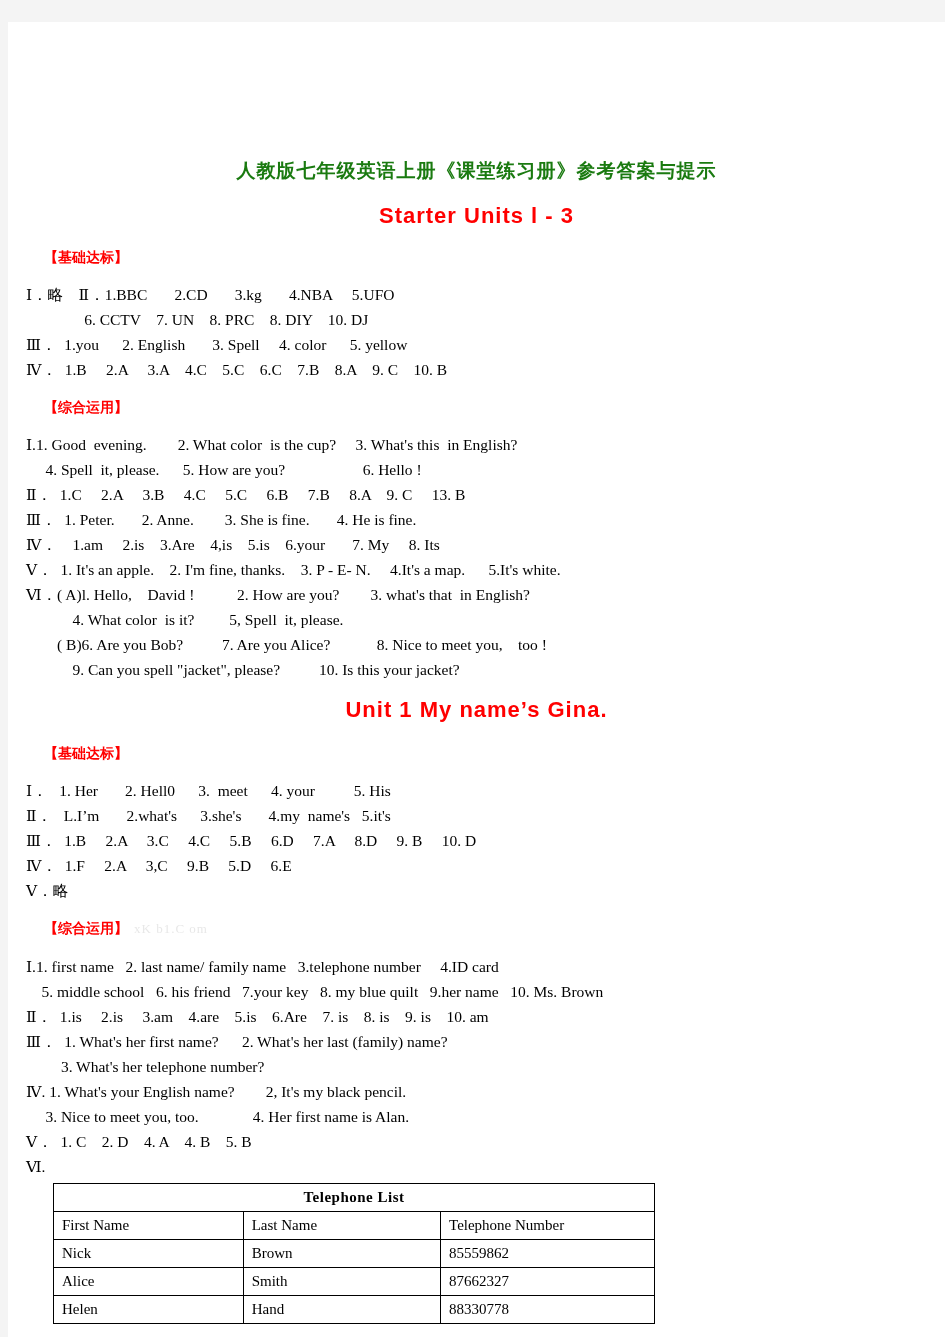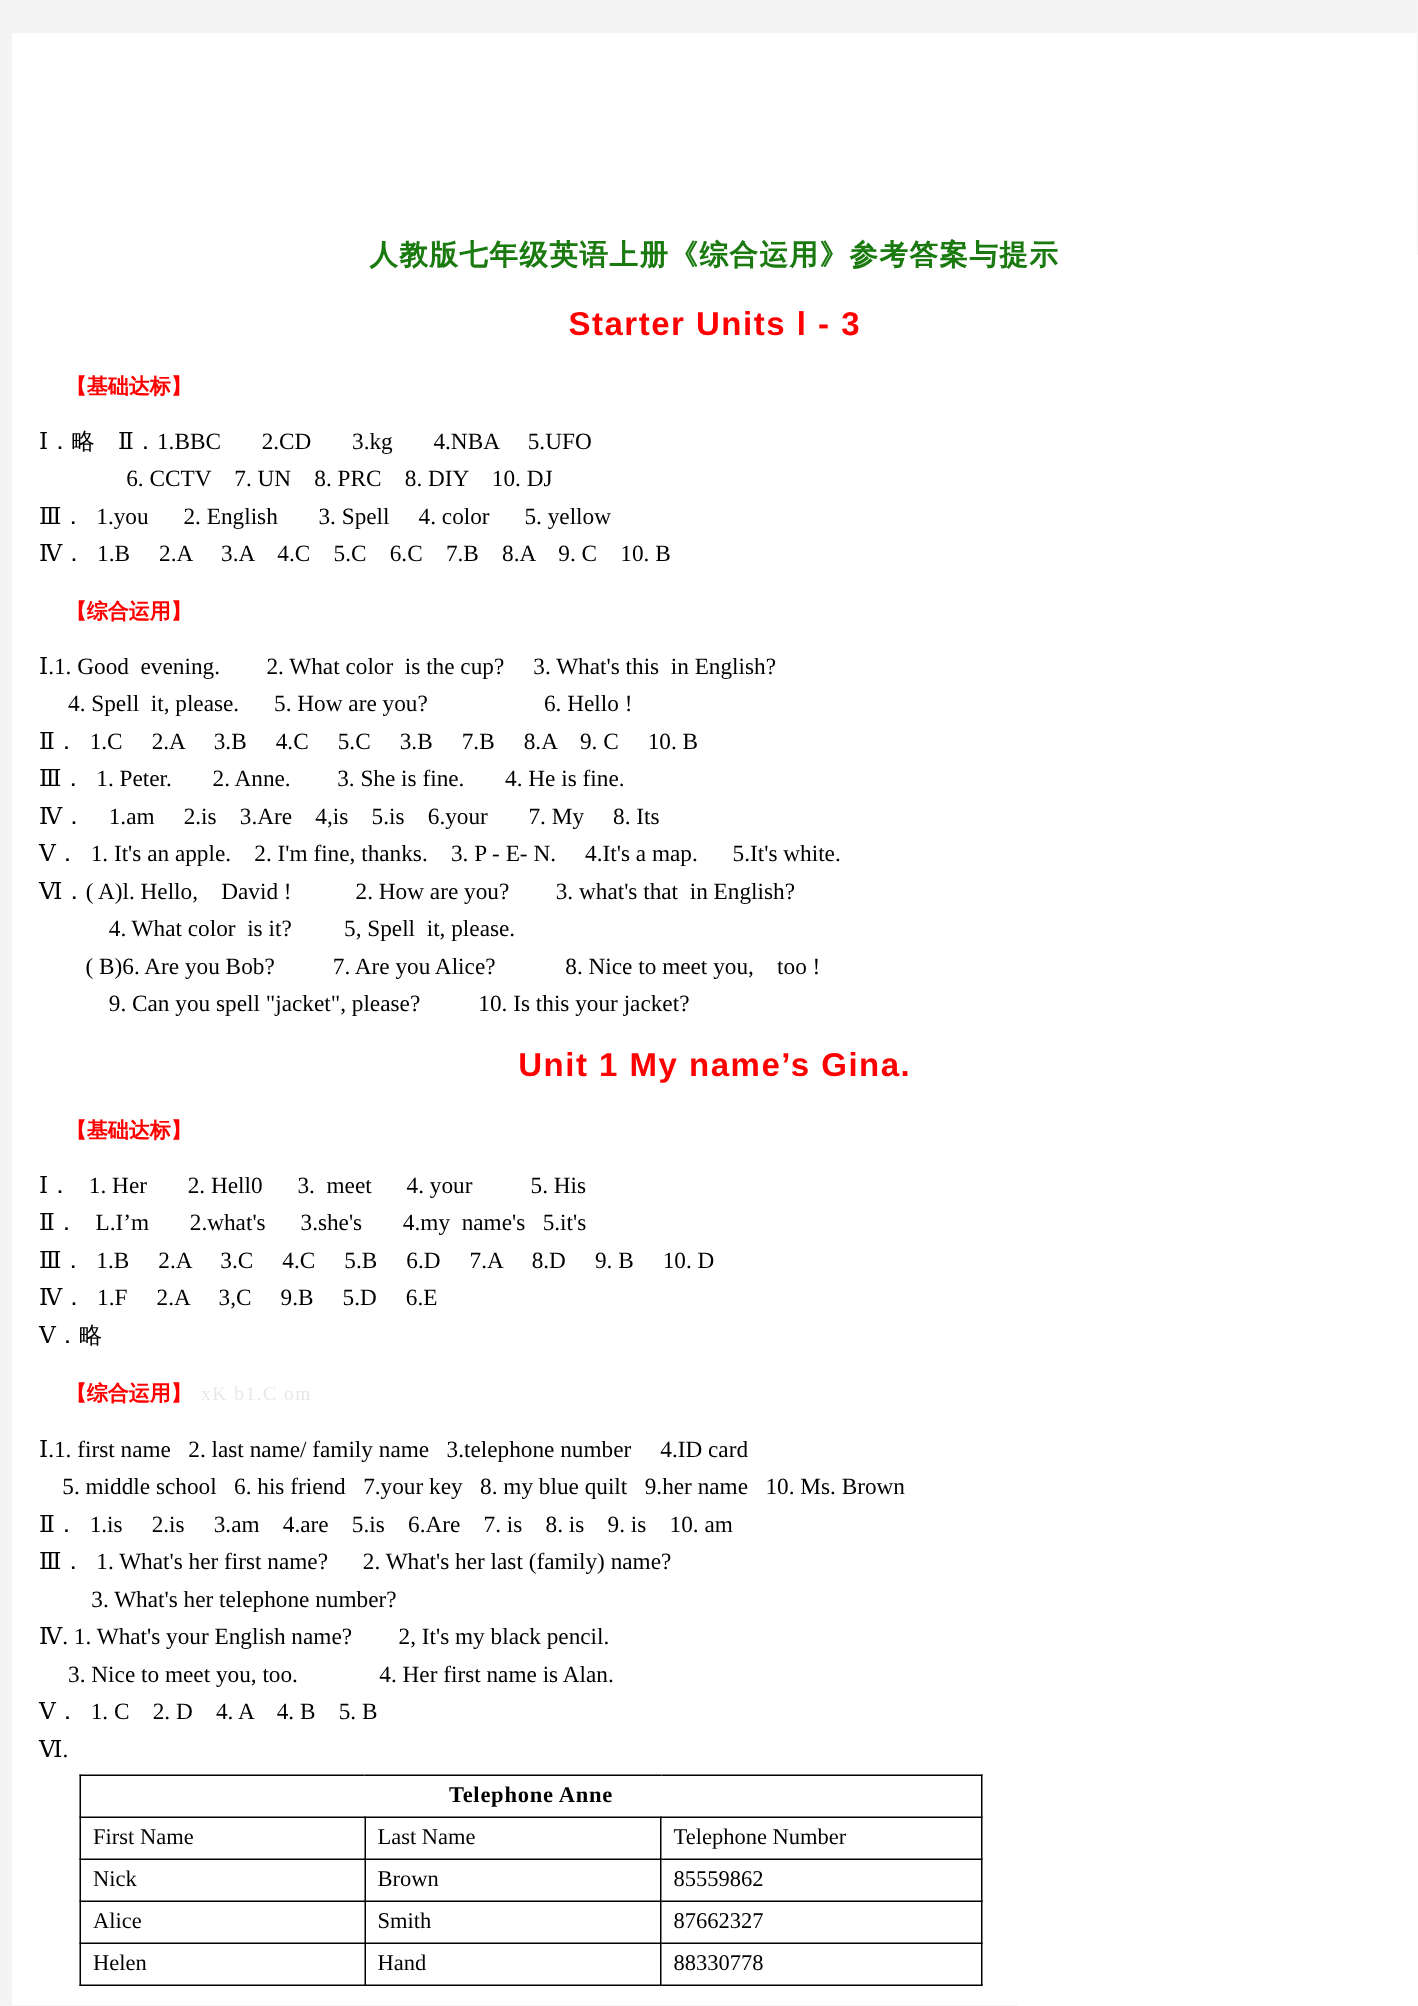--- a/index.html
+++ b/index.html
@@ -111,39 +111,39 @@
   td.c2 { width: 198px; }
   td.c3 { width: 214px; }
 </style>
 </head>
 <body>
 
 <div id="page">
   <div id="sheet">
     <div class="doc">
 
-      <div class="doc-title">人教版七年级英语上册《综合运用》参考答案与提示</div>
+      <div class="doc-title">人教版七年级英语上册《课堂练习册》参考答案与提示</div>
 
       <div class="unit-title starter">Starter  Units l - 3</div>
 
       <div class="section-label">【基础达标】</div>
 
       <div class="body-block">
         <div class="ln">Ⅰ．略    Ⅱ．1.BBC       2.CD       3.kg       4.NBA     5.UFO</div>
         <div class="ln">               6. CCTV    7. UN    8. PRC    8. DIY    10. DJ</div>
         <div class="ln">Ⅲ．  1.you      2. English       3. Spell     4. color      5. yellow</div>
         <div class="ln">Ⅳ．  1.B     2.A     3.A    4.C    5.C    6.C    7.B    8.A    9. C    10. B</div>
       </div>
 
       <div class="section-label">【综合运用】</div>
 
       <div class="body-block">
         <div class="ln">Ⅰ.1. Good  evening.        2. What color  is the cup?     3. What's this  in English?</div>
         <div class="ln">     4. Spell  it, please.      5. How are you?                    6. Hello !</div>
-        <div class="ln">Ⅱ．  1.C     2.A     3.B     4.C     5.C     3.B     7.B     8.A    9. C     10. B</div>
+        <div class="ln">Ⅱ．  1.C     2.A     3.B     4.C     5.C     6.B     7.B     8.A    9. C     13. B</div>
         <div class="ln">Ⅲ．  1. Peter.       2. Anne.        3. She is fine.       4. He is fine.</div>
         <div class="ln">Ⅳ．    1.am     2.is    3.Are    4,is    5.is    6.your       7. My     8. Its</div>
         <div class="ln">Ⅴ．  1. It's an apple.    2. I'm fine, thanks.    3. P - E- N.     4.It's a map.      5.It's white.</div>
         <div class="ln">Ⅵ．( A)l. Hello,    David !           2. How are you?        3. what's that  in English?</div>
         <div class="ln">            4. What color  is it?         5, Spell  it, please.</div>
         <div class="ln">        ( B)6. Are you Bob?          7. Are you Alice?            8. Nice to meet you,    too !</div>
         <div class="ln">            9. Can you spell "jacket", please?          10. Is this your jacket?</div>
       </div>
 
       <div class="unit-title unit1">Unit  1    My  name’s  Gina.</div>
@@ -171,21 +171,21 @@
         <div class="ln">Ⅳ. 1. What's your English name?        2, It's my black pencil.</div>
         <div class="ln">     3. Nice to meet you, too.              4. Her first name is Alan.</div>
         <div class="ln">Ⅴ．  1. C    2. D    4. A    4. B    5. B</div>
         <div class="ln">Ⅵ.</div>
       </div>
 
       <div class="tbl-wrap">
         <table class="telephone">
           <tbody>
             <tr>
-              <th class="title-cell" colspan="3">Telephone  Anne</th>
+              <th class="title-cell" colspan="3">Telephone  List</th>
             </tr>
             <tr>
               <td class="c1">First  Name</td>
               <td class="c2">Last  Name</td>
               <td class="c3">Telephone  Number</td>
             </tr>
             <tr>
               <td class="c1">Nick</td>
               <td class="c2">Brown</td>
               <td class="c3">85559862</td>

